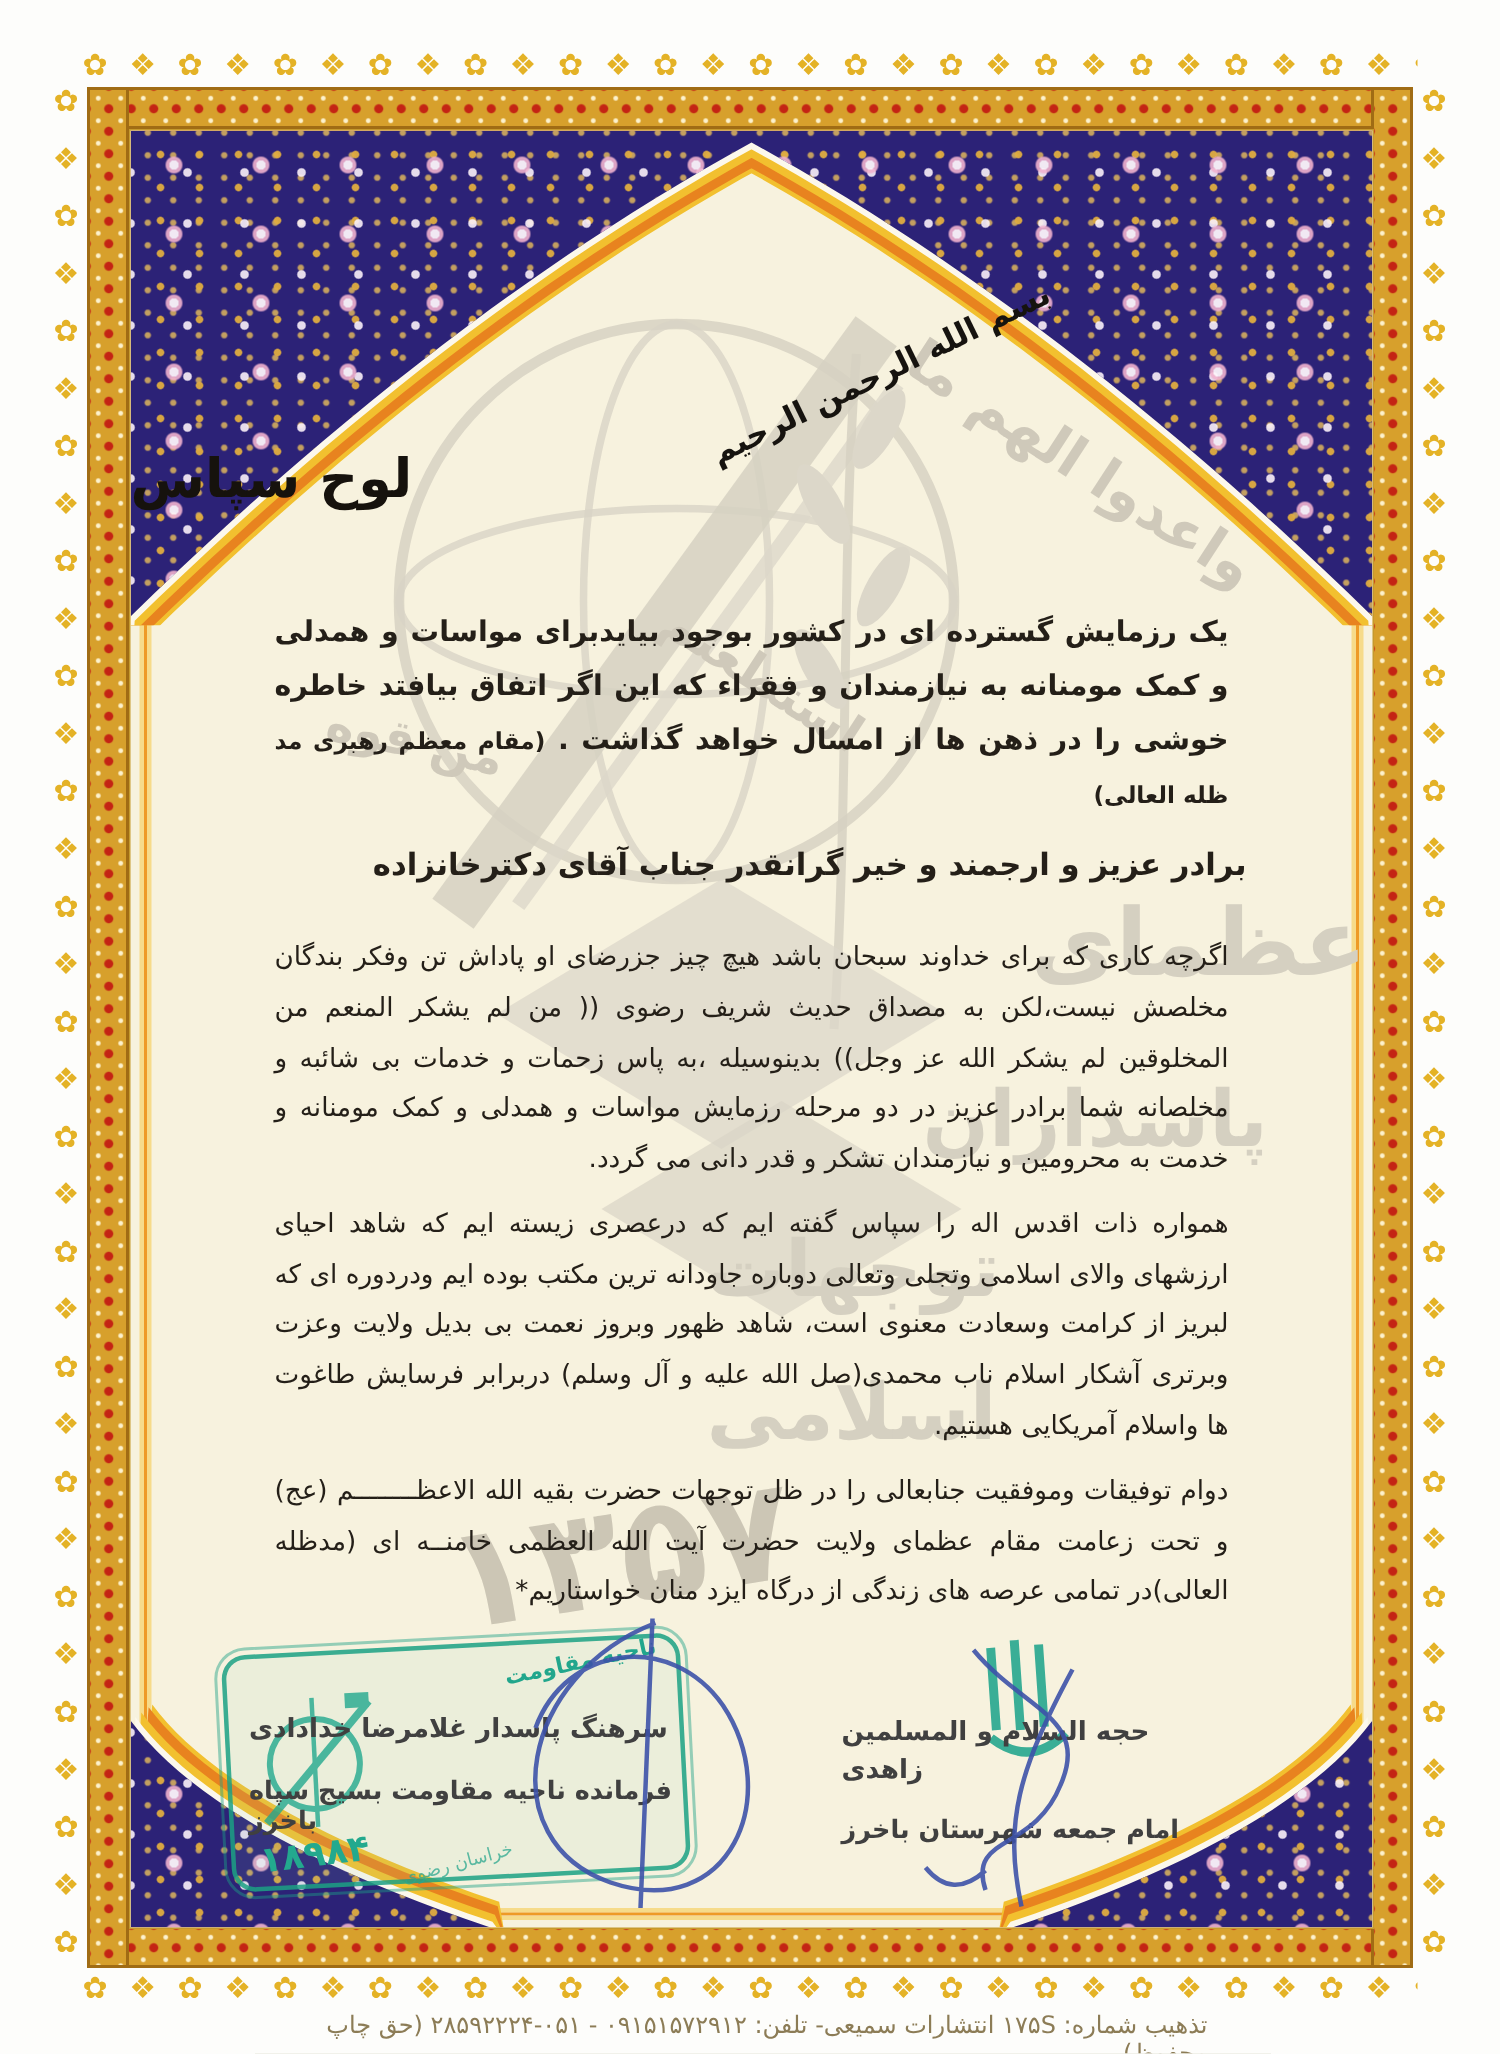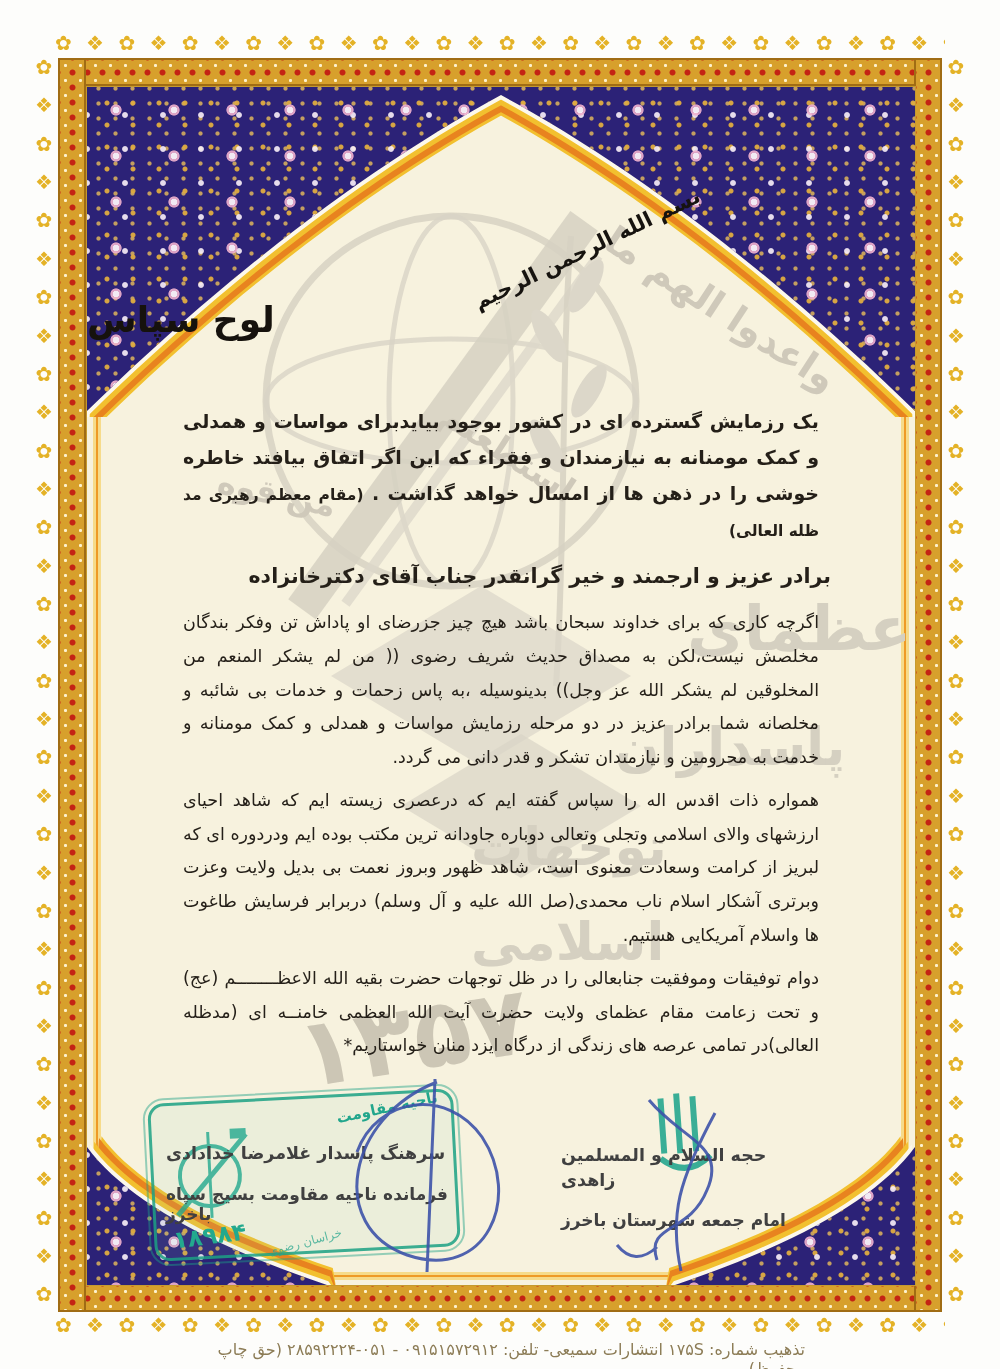--- a/index.html
+++ b/index.html
@@ -47,21 +47,21 @@
   
   .bismillah{position:absolute;left:370px;top:150px;width:260px;text-align:center;
      transform:rotate(-26deg);font-size:21px;font-weight:bold;color:#16130f;}
   .title{position:absolute;left:0;top:212px;width:828px;
      font-size:36px;font-weight:bold;color:#16120d;letter-spacing:1px;}
   .bodytext{position:absolute;left:84px;top:316px;width:660px;direction:rtl;
      text-align:justify;color:#241f18;}
   .bodytext p{margin:0 12px 10px;font-size:17.5px;line-height:1.92;}
   .bodytext p.quote{font-size:19px;font-weight:bold;line-height:1.9;}
   .bodytext .attrib{font-size:15.5px;}
-  .bodytext h2{margin:6px 0 10px;font-size:20.5px;font-weight:bold;line-height:1.9;}
+  .bodytext h2{margin:6px 0 26px;font-size:20.5px;font-weight:bold;line-height:1.9;}
   .sig{position:absolute;direction:rtl;text-align:left;font-weight:bold;color:#404040;}
   .sig .name{font-size:17.5px;line-height:1.4;}
   .sig .role{font-size:17px;margin-top:18px;}
   .sig-r{left:474px;top:1056px;width:260px;}
   .sig-l{left:79px;top:1054px;width:315px;}
   
   .stamp{position:absolute;left:64px;top:1009px;width:300px;height:152px;
      transform:rotate(-3deg);border:3px solid rgba(27,160,132,.85);border-radius:16px;
      background:rgba(140,210,190,.10);outline:2px solid rgba(27,160,132,.45);outline-offset:3px;}
   .stamp .arc{position:absolute;right:12px;top:4px;transform:rotate(-9deg);

